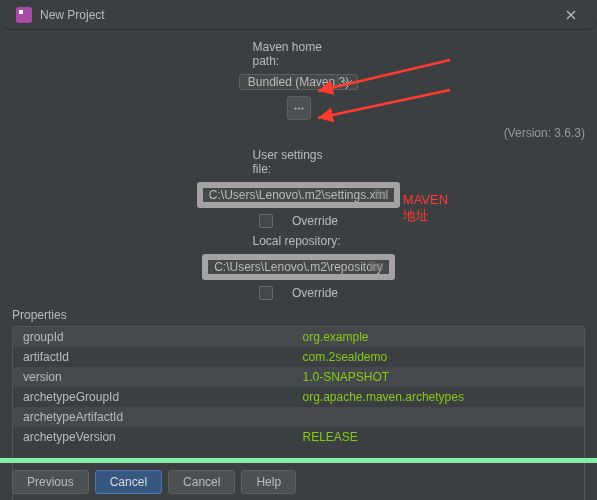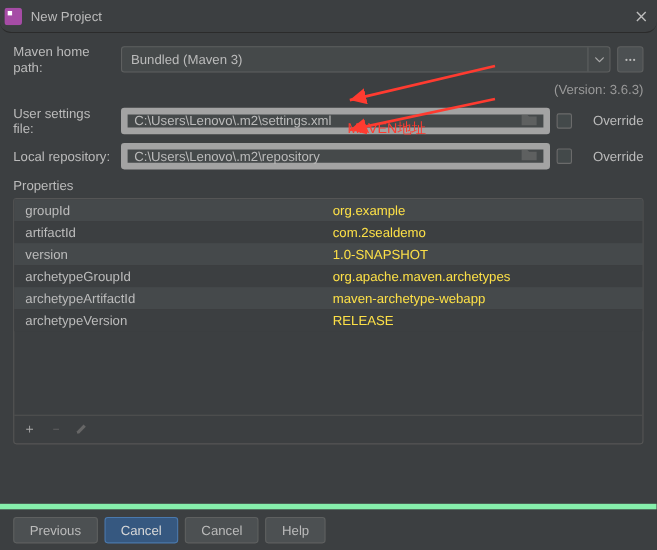--- a/index.html
+++ b/index.html
@@ -10,38 +10,38 @@
     color: #bbbbbb;
     width: 597px;
     height: 500px;
     overflow: hidden;
     position: relative;
   }
   .titlebar {
     height: 30px;
     display: flex;
     align-items: center;
-    padding: 0 4px;
+    padding: 0 16px;
     border-bottom: 1px solid #2b2b2b;
     border-radius: 10px;
   }
   .titlebar .logo {
     width: 16px; height: 16px; margin-right: 8px;
     display: flex; align-items: center; justify-content: center;
   }
   .titlebar .title { flex: 1; color: #bbbbbb; }
   .titlebar .close {
     width: 20px; height: 20px; display: flex;
     align-items: center; justify-content: center;
     color: #bbbbbb; cursor: pointer;
   }
   .content { padding: 10px 12px 0 12px; }
   .row {
     display: flex; align-items: center;
-    margin-bottom: 6px; gap: 6px;
+    margin-bottom: 6px; gap: 6px; flex-direction: column;
   }
   .row .label { width: 92px; color: #bbbbbb; flex-shrink: 0; }
   .combo {
     flex: 1; height: 24px; background: #45494a;
     border: 1px solid #5e6060; border-radius: 3px;
     display: flex; align-items: center; padding: 0 8px;
     position: relative;
   }
   .combo .chev {
     position: absolute; right: 0; top: 0; bottom: 0; width: 20px;
@@ -80,21 +80,21 @@
   .section-label { margin: 8px 0 4px 0; color: #bbbbbb; }
   .props-box {
     border: 1px solid #555; border-radius: 3px;
     background: #3c3f41; margin-bottom: 6px;
   }
   .props-table { width: 100%; }
   .props-table .prow { display: flex; height: 20px; align-items: center; }
   .props-table .prow:nth-child(odd) { background: #45494b; }
   .props-table .prow:nth-child(even) { background: #3c3f41; }
   .props-table .pk { width: 50%; padding-left: 10px; color: #bbbbbb; }
-  .props-table .pv { width: 50%; padding-left: 4px; color: #fde047; }
+  .props-table .pv { width: 50%; padding-left: 4px; color: #84cc16; }
   .props-spacer { height: 76px; }
   .props-toolbar {
     border-top: 1px solid #515151; height: 26px;
     display: flex; align-items: center; gap: 12px; padding: 0 8px;
   }
   .props-toolbar span { color: #aaa; cursor: pointer; }
   .props-toolbar .disabled { color: #666; }
   .footer {
     position: absolute; bottom: 0; left: 0; right: 0;
     height: 42px; border-top: 5px solid #86efac;
@@ -200,21 +200,20 @@
         <div class="prow">
           <div class="pk">version</div>
           <div class="pv">1.0-SNAPSHOT</div>
         </div>
         <div class="prow">
           <div class="pk">archetypeGroupId</div>
           <div class="pv">org.apache.maven.archetypes</div>
         </div>
         <div class="prow">
           <div class="pk">archetypeArtifactId</div>
-          <div class="pv">maven-archetype-webapp</div>
         </div>
         <div class="prow">
           <div class="pk">archetypeVersion</div>
           <div class="pv">RELEASE</div>
         </div>
       </div>
     <div class="props-spacer"></div>
     <div class="props-toolbar">
       <span>＋</span>
       <span class="disabled">－</span>

